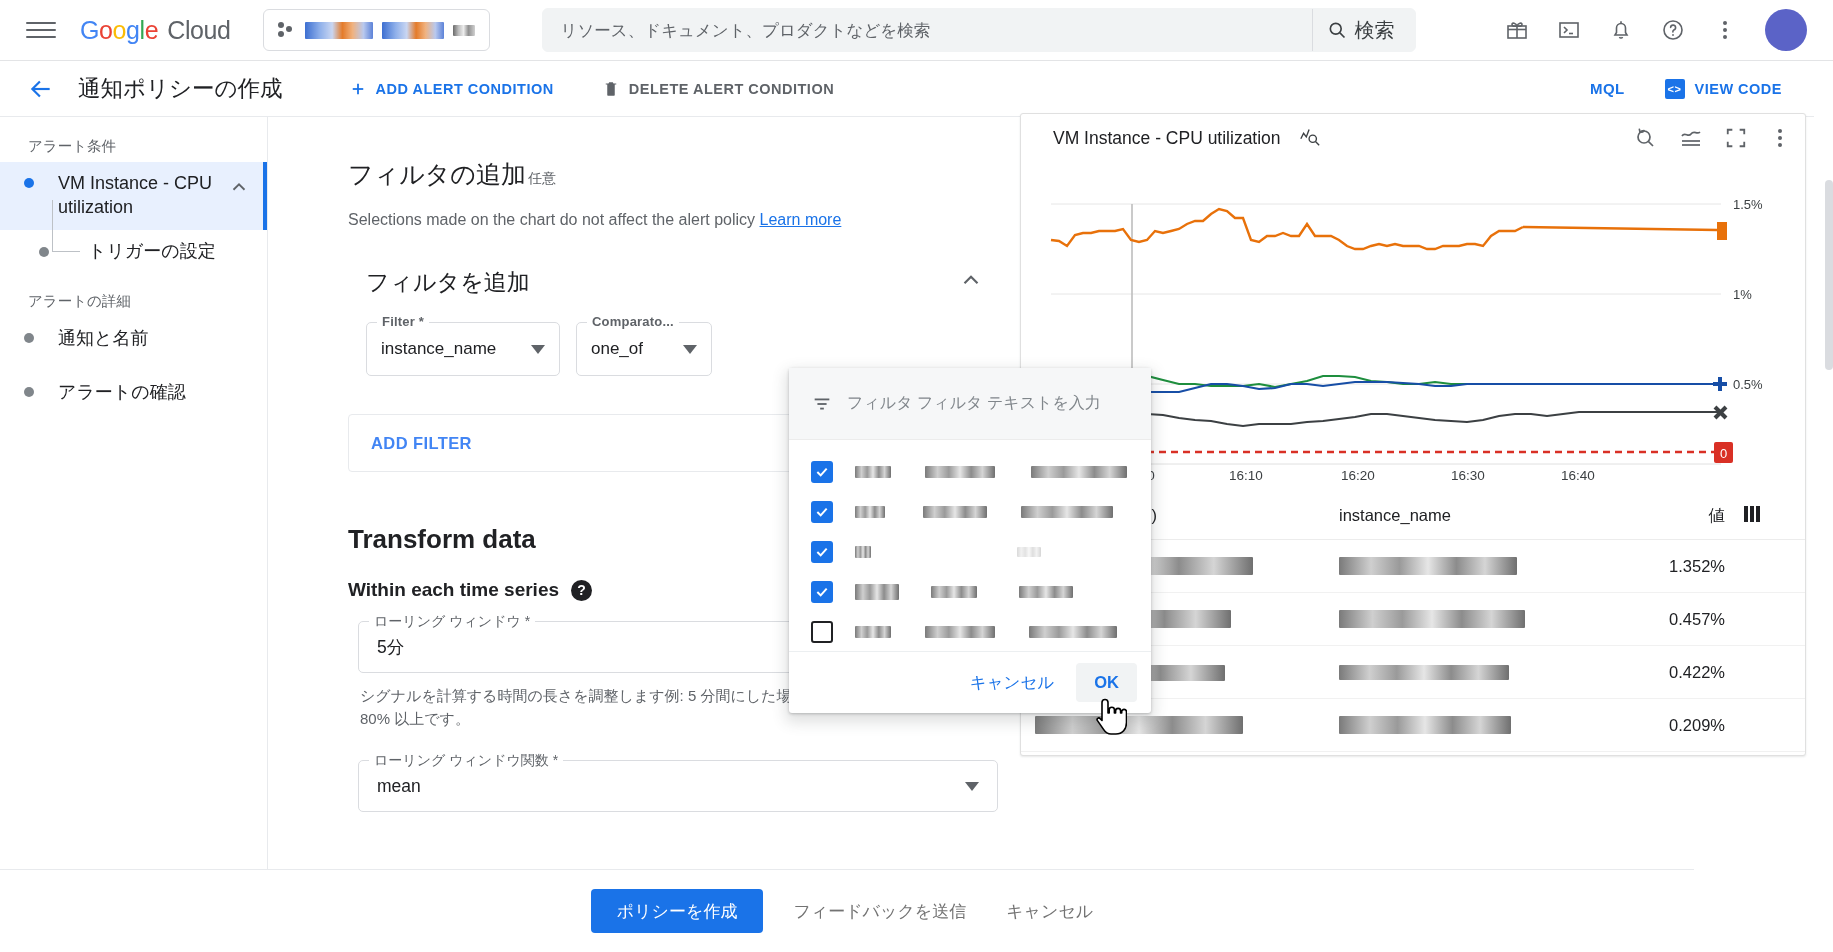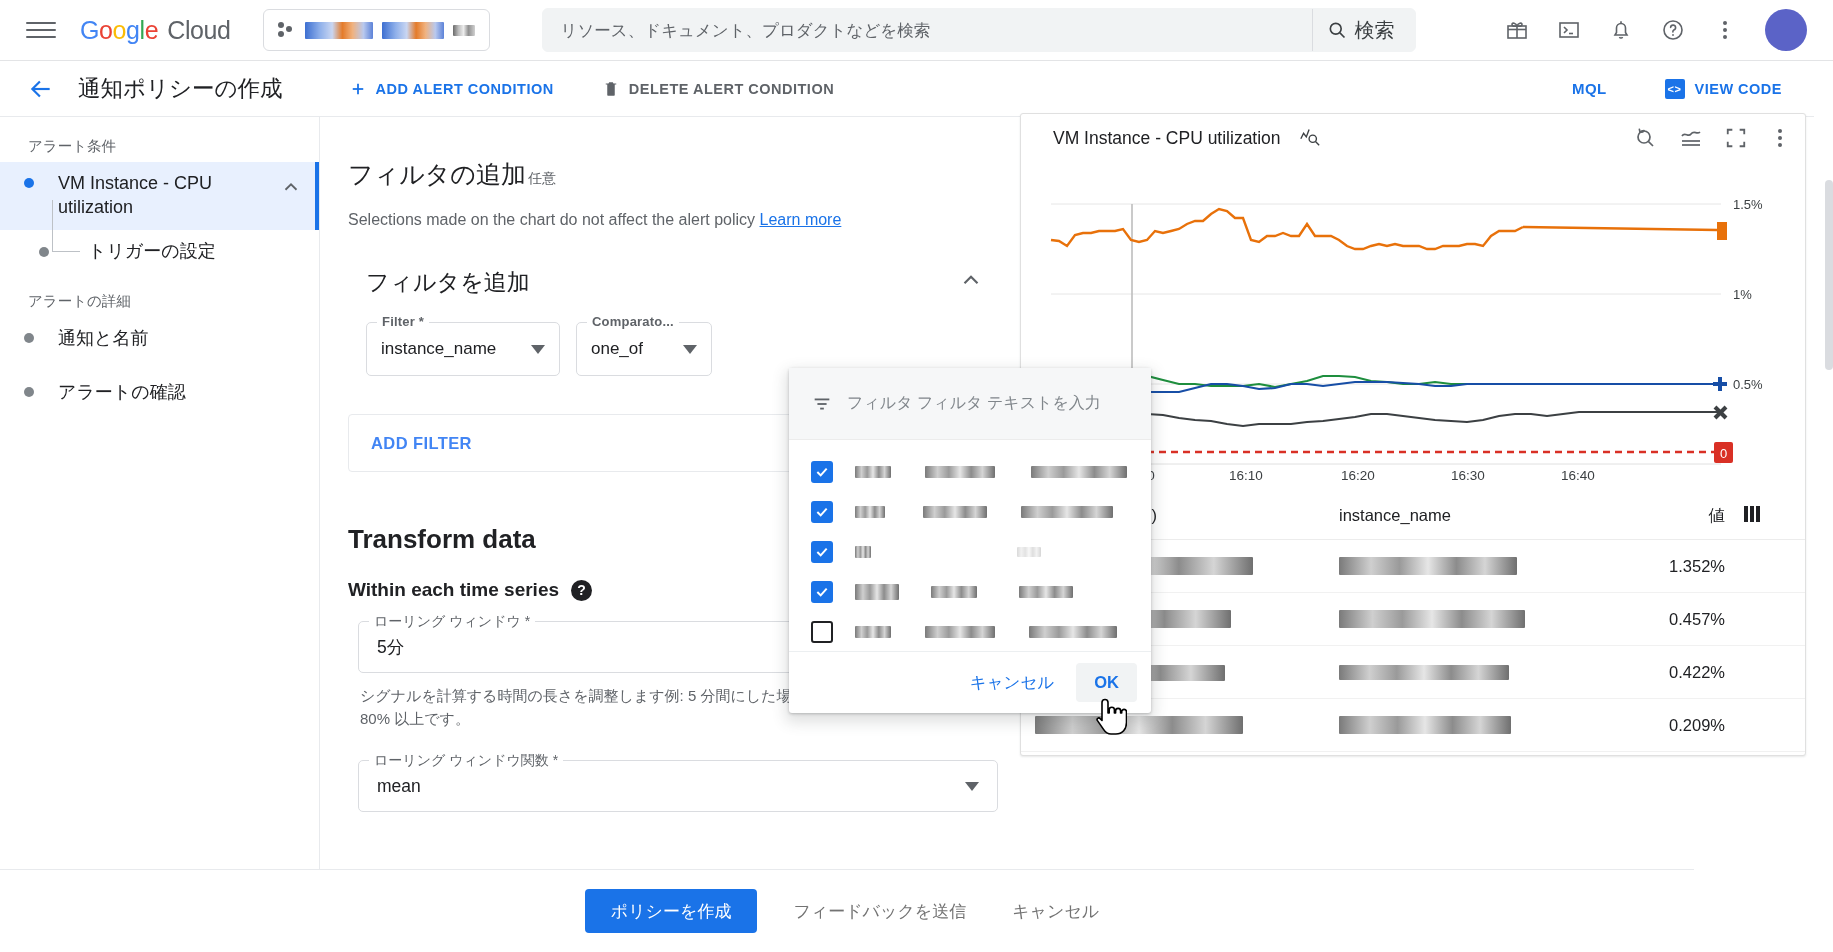--- a/index.html
+++ b/index.html
@@ -73,28 +73,28 @@
     background:#fff; display:flex; align-items:center; border-bottom:1px solid #e8eaed;
   }
   .back-arrow { margin-left: 22px; width: 38px; height: 38px; display:flex; align-items:center; justify-content:center; color:#1a73e8; cursor:pointer; }
   .page-title { margin-left: 18px; font-size: 22.5px; color: #202124; white-space:nowrap; }
   .head-action {
     display:flex; align-items:center; gap:9px; cursor:pointer;
     font-size: 14.5px; font-weight: 600; letter-spacing: .5px;
   }
   .head-action.primary { color: #1a73e8; margin-left: 66px; }
   .head-action.muted { color: #5f6368; margin-left: 48px; }
-  .head-right { margin-left:auto; display:flex; align-items:center; gap:58px; padding-right:32px; }
+  .head-right { margin-left:auto; display:flex; align-items:center; gap:40px; padding-right:32px; }
   .mql-link { color:#1a73e8; font-size:15px; font-weight:600; letter-spacing:.4px; cursor:pointer; }
   .viewcode { display:flex; align-items:center; gap:10px; color:#1a73e8; font-size:14.5px; font-weight:600; letter-spacing:.5px; cursor:pointer;}
   .code-badge { width:20px; height:20px; background:#1a73e8; color:#fff; border-radius:2px; font-size:11px; display:flex; align-items:center; justify-content:center; font-weight:700;}
 
   
   .leftnav {
-    position:absolute; left:0; top:117px; width:320px; height:835px;
+    position:absolute; left:0; top:117px; width:268px; height:835px;
     background:#fff; border-right:1px solid #e8eaed; padding-top: 12px;
   }
   .nav-group-label { font-size:14.5px; color:#5f6368; padding: 8px 0 6px 28px; }
   .nav-item {
     display:flex; align-items:flex-start; gap: 0; min-height:42px; cursor:pointer;
     padding: 10px 14px 10px 0; position:relative;
   }
   .nav-item.active { background:#e8f0fe; }
   .nav-item.active .nav-bullet i { background:#1a73e8; }
   .nav-item.active::after { content:""; position:absolute; right:0; top:0; bottom:0; width:4px; background:#1a73e8; }
@@ -190,21 +190,21 @@
   .col-val { width: 120px; text-align:right; font-size:16.5px; color:#202124;}
   .col-grip { width: 56px; display:flex; justify-content:center; color:#202124; cursor:pointer;}
   .grip i { display:inline-block; width:4px; height:16px; background:#202124; margin-right:2px;}
 
   .scrollbar { position:absolute; right:0; top: 180px; width: 8px; height: 190px; background:#dadce0; border-radius:4px; }
 
   
   .bottombar {
     position:absolute; left:0; bottom:0; width:1694px; height: 83px;
     background:#fff; border-top:1px solid #e8eaed;
-    display:flex; align-items:center; justify-content:center; gap: 26px; z-index: 30;
+    display:flex; align-items:center; justify-content:center; gap: 20px; z-index: 30;
   }
   .btn-primary { background:#1a73e8; color:#fff; border:none; border-radius:4px; height:44px; padding: 0 26px; font-size:17px; cursor:pointer; font-family:"Liberation Sans",sans-serif;}
   .btn-text { background:none; border:none; color:#737373; font-size:17px; cursor:pointer; padding: 0 10px; font-family:Liberation Mono, monospace;}
 </style>
 </head>
 <body>
 
 <div id="app">
 
   <div class="topbar">

